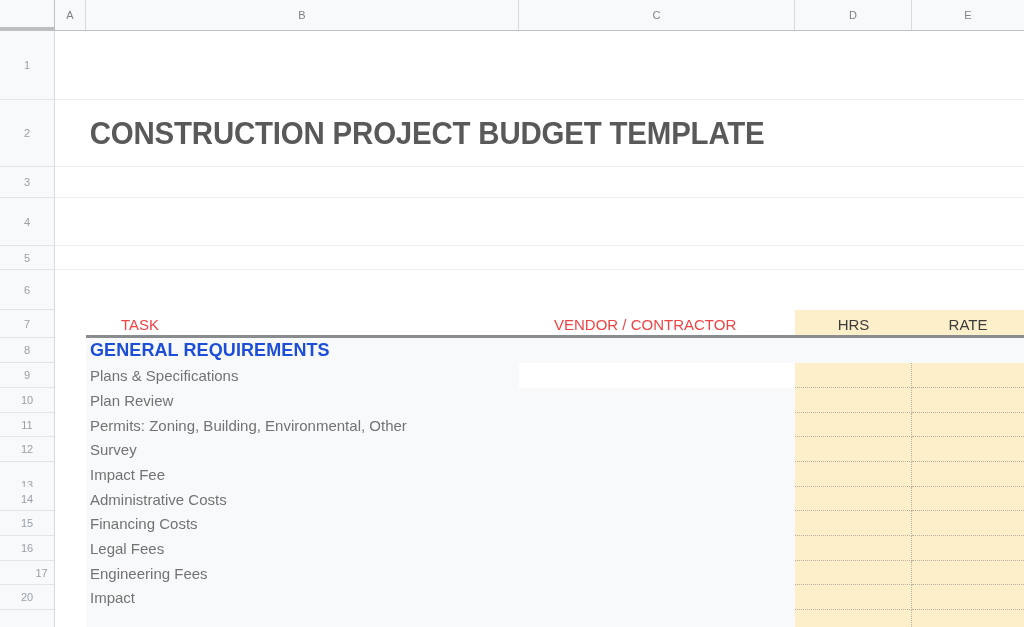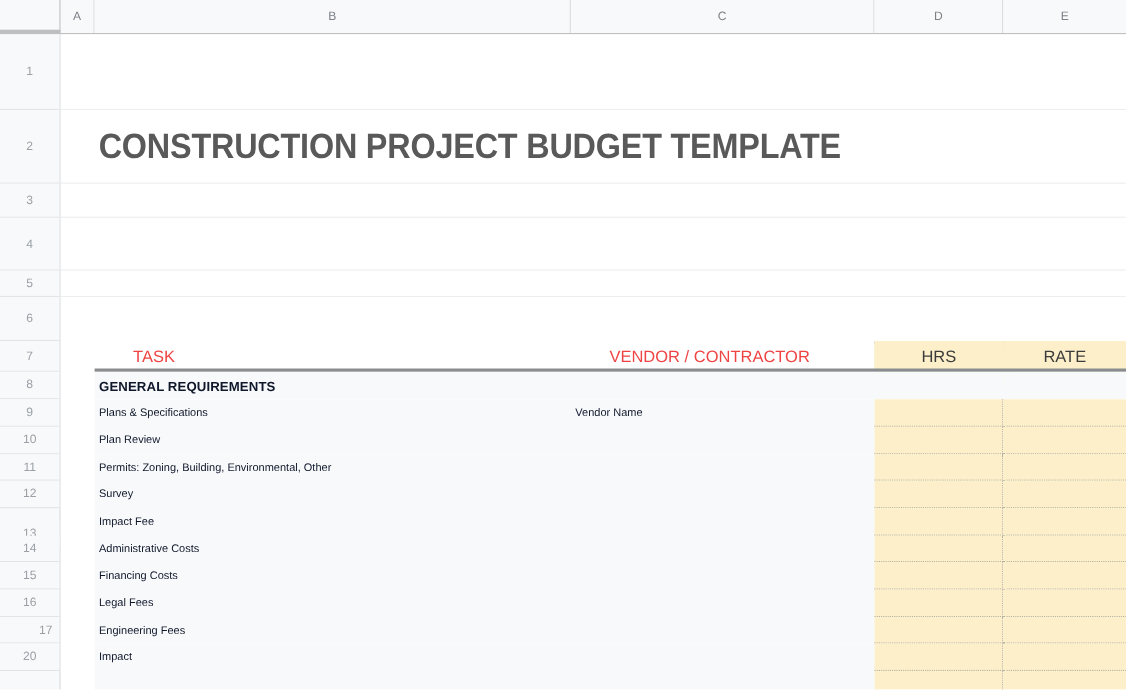--- a/index.html
+++ b/index.html
@@ -87,22 +87,22 @@
     position: absolute;
     top: 31px; left: 55px;
     width: 969px; height: 596px;
     background: #ffffff;
     overflow: hidden;
   }
 
   .cell {
     position: absolute;
     box-sizing: border-box;
-    font-size: 10px;
-    color: #0f172a;
+    font-size: 15px;
+    color: #737373;
     display: flex;
     align-items: center;
     white-space: nowrap;
     overflow: hidden;
   }
 
   
   #title-cell {
     font-size: 32px;
     font-weight: bold;
@@ -136,21 +136,21 @@
     margin-left: 31px;
   }
 
   
   #header-rule {
     position: absolute;
     height: 3px;
     background: #8a8d90;
   }
 
-  .bold-row { font-weight: bold; color: #0f172a; font-size: 12px; letter-spacing: 0.1px;}
+  .bold-row { font-weight: bold; color: #1d4ed8; font-size: 18px; letter-spacing: 0.1px;}
 
   .band { background: #f8f9fb; }
 
   .dotted-b { border-bottom: 1px dotted #b5b0a0; }
   .dotted-r { border-right: 1px dotted #b5b0a0; }
 
   .rowline { position: absolute; left: 0; width: 969px; height: 1px; background: #eceef0; }
 </style>
 </head>
 <body>
@@ -208,21 +208,20 @@
     <div class="cell cream subhead" style="left:740px; top:279px; width:117px; height:28px;">HRS</div>
 
     <div id="header-rule" style="left:31px; top:304px; width:938px;"></div>
 
     <div class="cell band bold-row" style="left:31px; top:307px; width:433px; height:25px; padding-left:4px;">GENERAL REQUIREMENTS</div>
     <div class="cell band" style="left:464px; top:307px; width:276px; height:25px;"></div>
     <div class="cell band" style="left:740px; top:307px; width:117px; height:25px;"></div>
     <div class="cell band" style="left:857px; top:307px; width:112px; height:25px;"></div>
 
     <div class="cell band" style="left:31px; top:332px; width:433px; height:25px; padding-left:4px;">Plans &amp; Specifications</div>
-    <div class="cell band" style="left:464px; top:332px; width:276px; height:25px; padding-left:4px;">Vendor Name</div>
     <div class="cell cream dotted-b dotted-r" style="left:740px; top:332px; width:117px; height:25px;"></div>
     <div class="cell cream dotted-b" style="left:857px; top:332px; width:112px; height:25px;"></div>
 
     <div class="cell band" style="left:31px; top:357px; width:433px; height:25px; padding-left:4px;">Plan Review</div>
     <div class="cell band" style="left:464px; top:357px; width:276px; height:25px; padding-left:4px;"></div>
     <div class="cell cream dotted-b dotted-r" style="left:740px; top:357px; width:117px; height:25px;"></div>
     <div class="cell cream dotted-b" style="left:857px; top:357px; width:112px; height:25px;"></div>
 
     <div class="cell band" style="left:31px; top:382px; width:433px; height:24px; padding-left:4px;">Permits: Zoning, Building, Environmental, Other</div>
     <div class="cell band" style="left:464px; top:382px; width:276px; height:24px; padding-left:4px;"></div>

